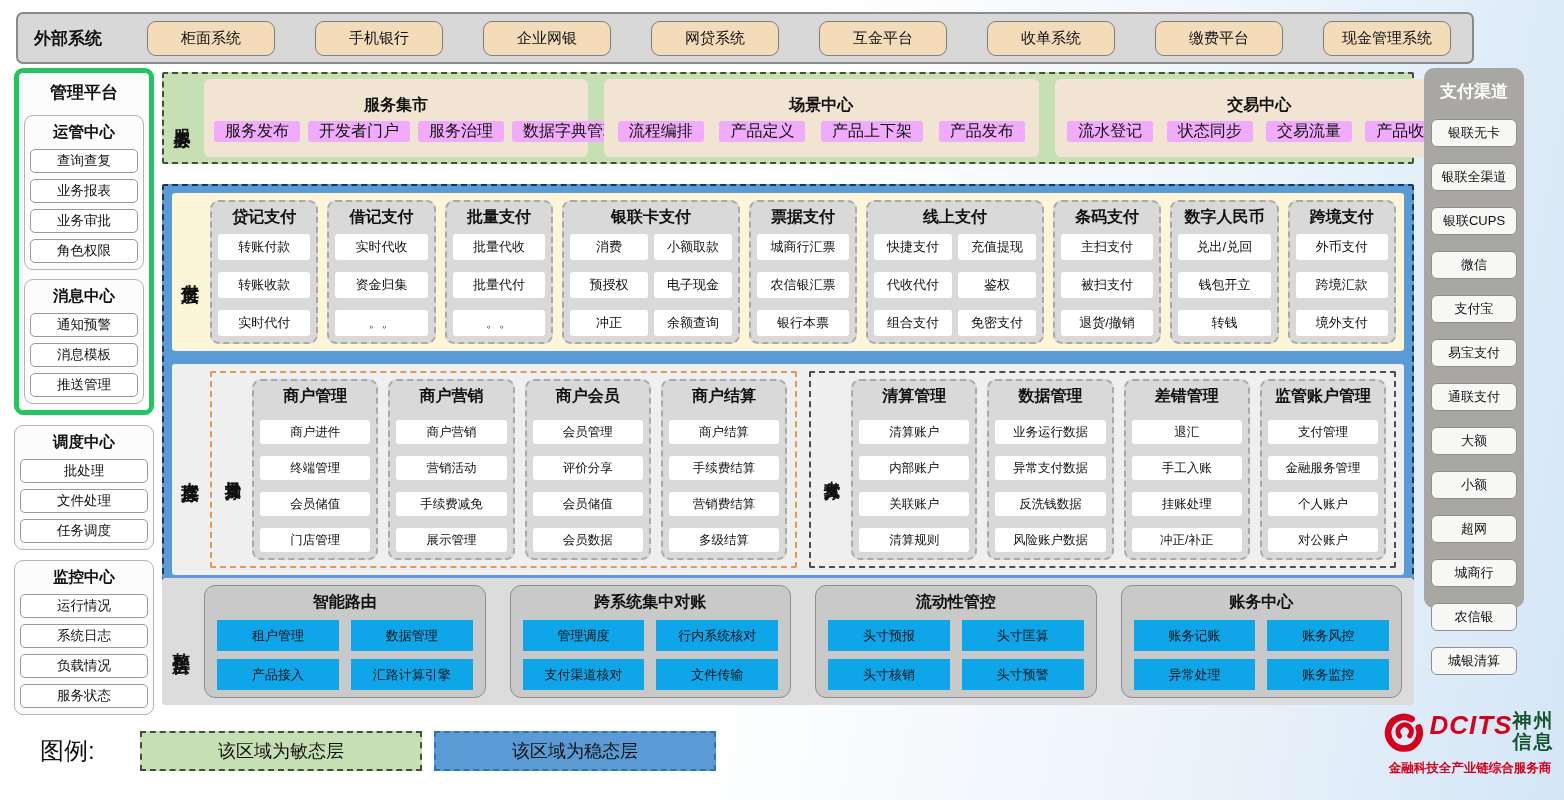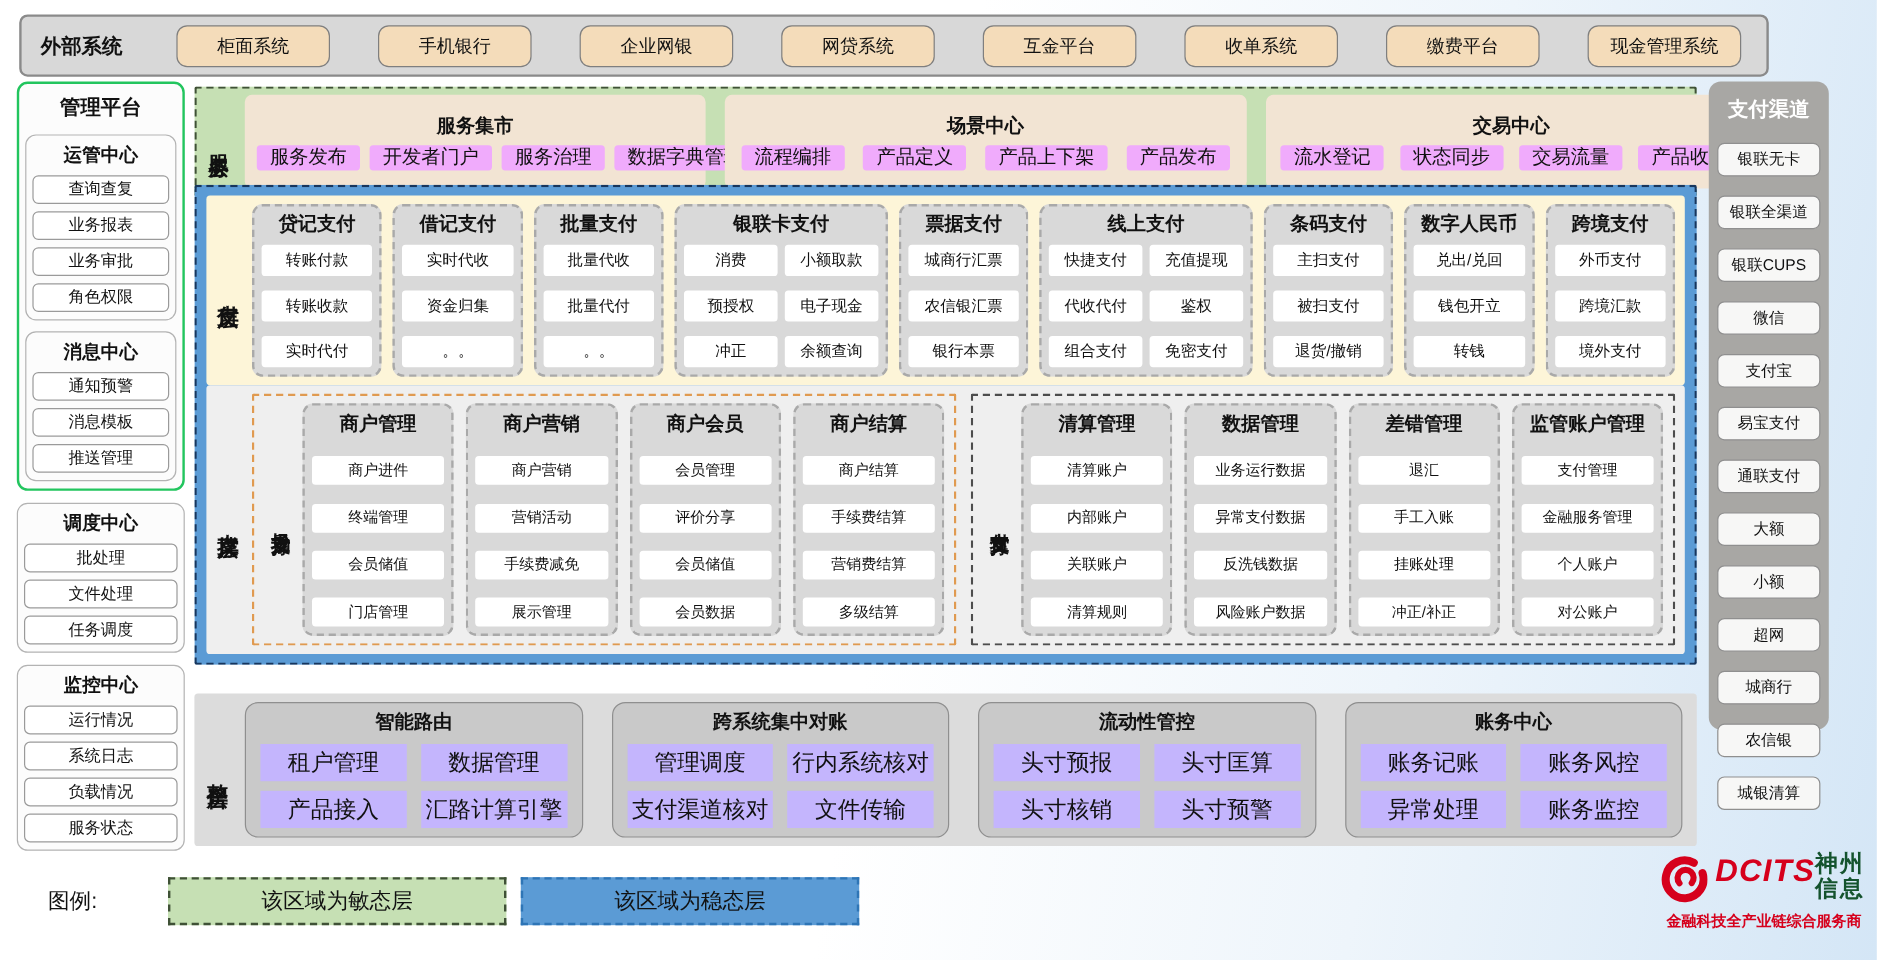--- a/index.html
+++ b/index.html
@@ -18,21 +18,21 @@
     display:flex; align-items:center; padding:0 16px; }
   .ext-label { font-size:17px; font-weight:bold; white-space:nowrap; margin-right:10px; }
   .ext-items { flex:1; display:flex; justify-content:space-around; align-items:center; }
   .ext-btn { width:128px; height:35px; background:#f4dcba; border:1px solid #7f7f7f;
     border-radius:9px; font-size:15px; display:flex; align-items:center; justify-content:center;
     white-space:nowrap;margin-left:30px; }
 
   
   .left-col { left:14px; top:68px; width:140px; height:632px;
     display:flex; flex-direction:column; gap:10px; }
-  .mp-outer { border:2px solid #22c55e; border-radius:9px; background:#fcfcfc;
+  .mp-outer { border:5px solid #22c55e; border-radius:9px; background:#fcfcfc;
     padding:6px 5px; display:flex; flex-direction:column; gap:9px; }
   .mp-title { text-align:center; font-size:17px; font-weight:bold; padding:2px 0; }
   .mp-section { border:1px solid #b3b3b3; border-radius:9px; background:#fcfcfc;
     padding:6px 5px; display:flex; flex-direction:column; gap:6px; }
   .mp-sec-title { text-align:center; font-size:15.5px; font-weight:bold; }
   .mp-btn { background:#fff; border:1px solid #9a9a9a; border-radius:5px; height:24px;
     display:flex; align-items:center; justify-content:center; font-size:13.5px; white-space:nowrap; }
 
   
   .vlabel { writing-mode:vertical-lr; text-orientation:upright; font-weight:bold;
@@ -47,23 +47,23 @@
   .svc-group { flex:1; background:#f2e4d3; border-radius:6px; padding:3px 10px;
     display:flex; flex-direction:column; justify-content:center; gap:5px; min-width:0; }
   .svc-group:nth-child(2){ flex:1.14; }
   .svc-group:nth-child(3){ flex:1.07; }
   .svc-title { text-align:center; font-size:16px; font-weight:bold; }
   .svc-row { display:flex; justify-content:space-around; gap:8px; }
   .svc-btn { background:#f0abfc; border-radius:3px; padding:0 11px; font-size:16px;
     white-space:nowrap; display:flex; align-items:center; justify-content:center; }
 
   
-  .stable-region { left:162px; top:154px; width:1252px; height:400px;
+  .stable-region { left:162px; top:184px; width:1252px; height:400px;
     background:#5b9bd5; border:2.5px dashed #17365d; border-radius:2px;
-    display:flex; flex-direction:column; padding:7px 8px; }
+    display:flex; flex-direction:column; padding:7px 8px; gap:13px; }
 
   
   .payment-panel { height:158px; background:#fdf5d8; border-radius:3px;
     display:flex; padding:7px 8px 7px 2px; gap:4px; }
   .vlabel-pay { width:32px; font-size:18px; }
   .pay-groups { flex:1; display:flex; gap:9px; }
   .pay-group { flex:1; background:#d9d9d9; border:2px dashed #a9a9a9; border-radius:9px;
     padding:4px 6px 6px; display:flex; flex-direction:column; gap:5px; min-width:0; }
   .pay-group.wide { flex:1.75; }
   .pay-title { text-align:center; font-size:16px; font-weight:bold; white-space:nowrap; padding:1px 0; }
@@ -90,34 +90,34 @@
 
   
   .integration-layer { left:162px; top:578px; width:1252px; height:127px;
     background:#dcdcdc; border-radius:3px; display:flex; padding:7px 12px 7px 4px; gap:8px; }
   .vlabel-int { width:30px; font-size:18px; }
   .int-groups { flex:1; display:flex; gap:24px; }
   .int-group { flex:1; background:#c9c9c9; border:1px solid #8f8f8f; border-radius:11px;
     padding:4px 12px 7px; display:flex; flex-direction:column; gap:5px; min-width:0; }
   .int-title { text-align:center; font-size:16px; font-weight:bold; padding:2px 0; }
   .int-grid { flex:1; display:grid; grid-template-columns:1fr 1fr; gap:8px 12px; }
-  .int-btn { background:#c4b5fd; font-size:19px; white-space:nowrap;
+  .int-btn { background:#0ea5e9; font-size:13px; white-space:nowrap;
     display:flex; align-items:center; justify-content:center; }
 
   
   .channels { left:1424px; top:68px; width:100px; height:540px;
     background:#a8a7a4; border-radius:10px; display:flex; flex-direction:column;
     padding:12px 7px 10px; gap:16px; }
   .ch-title { text-align:center; color:#fff; font-size:17px; font-weight:bold; }
   .ch-btn { background:#f7f7f6; border:1px solid #8f8f8f; border-radius:6px; height:28px;
     font-size:13px; white-space:nowrap; display:flex; align-items:center; justify-content:center; }
 
   
   .legend-row { left:40px; top:731px; display:flex; align-items:center; }
-  .legend-label { font-size:18px; width:100px; }
+  .legend-label { font-size:24px; width:100px; }
   .lg-box { width:282px; height:40px; font-size:18px; display:flex; align-items:center;
     justify-content:center; margin-right:12px; }
   .lg-box.agile { background:#c6e0b4; border:2px dashed #3f5136; }
   .lg-box.stable { background:#5b9bd5; border:2px dashed #2e75b6; }
 
   
   .logo { left:1384px; top:706px; width:172px; display:flex; flex-direction:column; align-items:center; }
   .logo-top { display:flex; align-items:center; gap:6px; }
   .logo-names { display:flex; flex-direction:row; line-height:1.1; }
   .logo-brand { color:#d6001c; font-size:26px; font-weight:bold; font-style:italic; letter-spacing:1px; }

